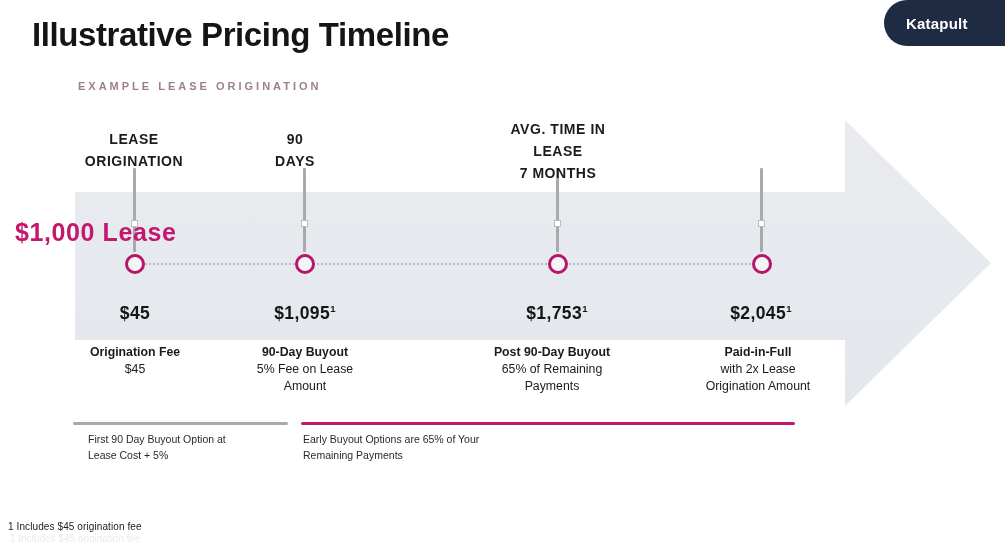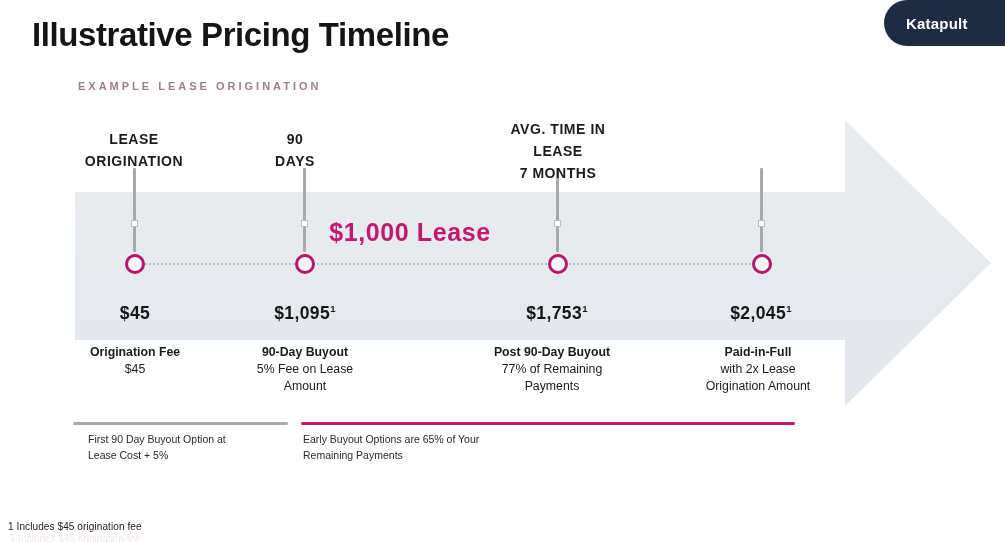--- a/index.html
+++ b/index.html
@@ -122,21 +122,20 @@
     border-radius: 50%;
     background: #f4f5f7;
   }
 
   
   #lease-headline {
     position: absolute;
     left: 0;
     top: 218px;
     width: 805px;
-    text-align: center;
     font-size: 25px;
     font-weight: bold;
     color: #c2186e;
     letter-spacing: 0.6px;
     padding-left: 15px;
   }
 
   
   .price {
     position: absolute;
@@ -279,21 +278,21 @@
     <span class="d-title">Origination Fee</span>
     <span class="d-body">$45</span>
   </div>
   <div class="desc" style="left:205px;">
     <span class="d-title">90-Day Buyout</span>
     <span class="d-body">5% Fee on Lease
 Amount</span>
   </div>
   <div class="desc" style="left:452px;">
     <span class="d-title">Post 90-Day Buyout</span>
-    <span class="d-body">77% of Remaining
+    <span class="d-body">65% of Remaining
 Payments</span>
   </div>
   <div class="desc" style="left:658px;">
     <span class="d-title">Paid-in-Full</span>
     <span class="d-body">with 2x Lease
 Origination Amount</span>
   </div>
 
   <div class="ann-bar gray" style="left:73px; top:422px; width:215px;"></div>
   <div class="ann-text" style="left:74px; top:431px; width:230px;margin-left:14px;">First 90 Day Buyout Option at

